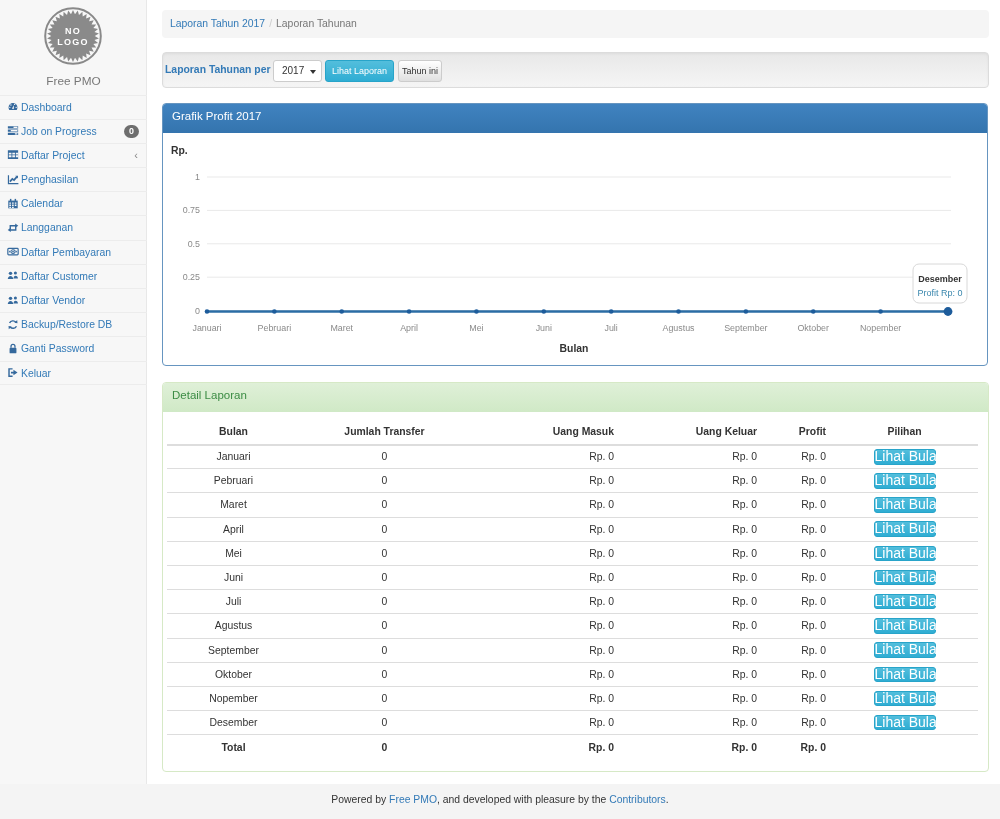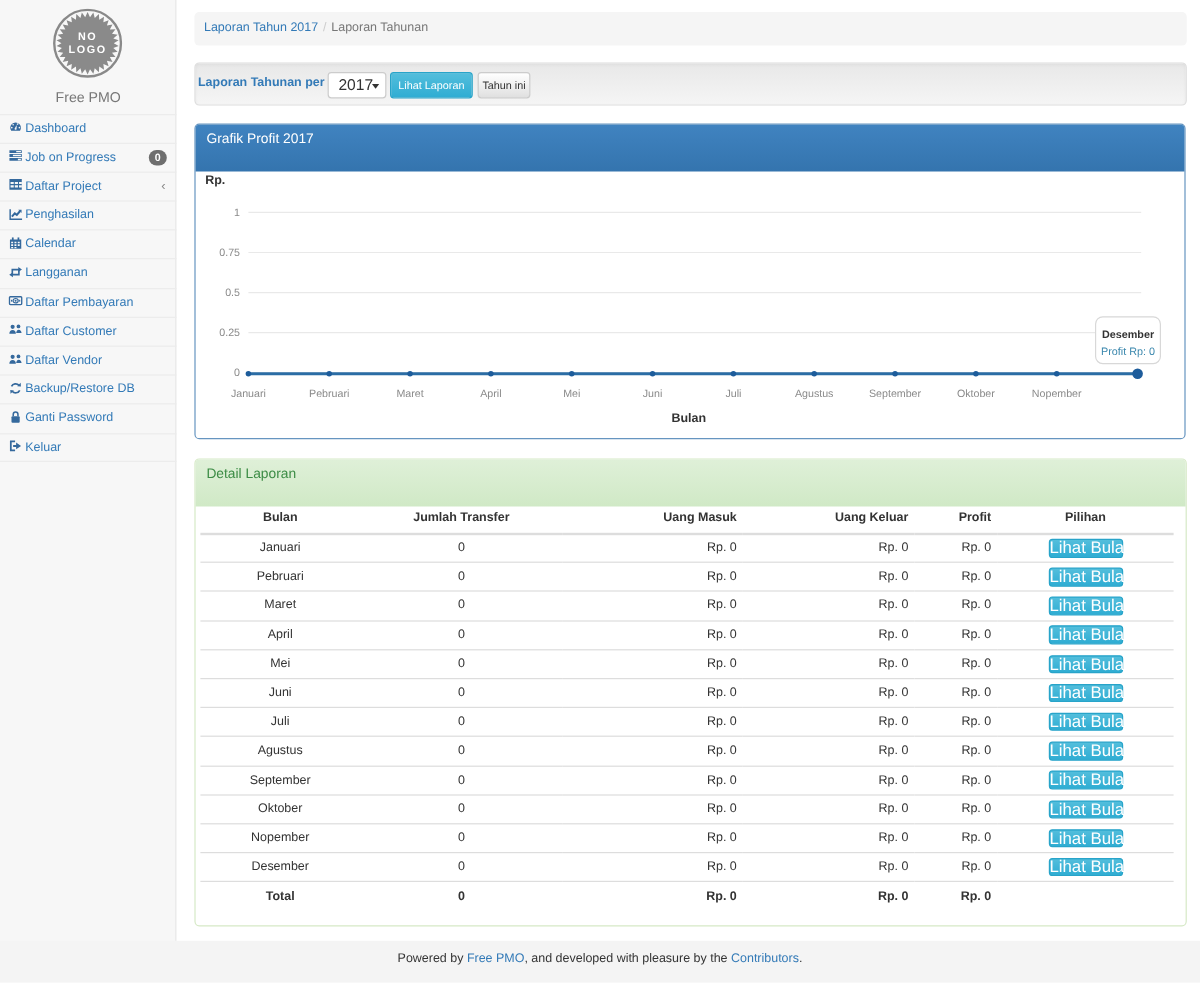--- a/index.html
+++ b/index.html
@@ -16,27 +16,27 @@
 .menu li .ic { display:inline-block; width:11px; height:11px; vertical-align:-1.5px; margin-right:3px; }
 .menu li .ic svg { display:block; }
 .badge0 { position:absolute; right:8px; top:5px; width:15px; height:13.5px; background:#6e6e6e; color:#fff; border-radius:8px; font-size:8.9px; font-weight:bold; text-align:center; line-height:13.5px; }
 .chev { position:absolute; right:9px; top:0; color:#888; font-size:11px; line-height:23px; }
 .content { position:absolute; left:162px; top:0; width:827px; }
 .breadcrumb { position:absolute; left:0; top:10px; width:827px; height:28px; background:#f5f5f5; border-radius:4px; line-height:28px; padding-left:8px; color:#777; }
 .breadcrumb a { color:#337ab7; }
 .breadcrumb .sep { color:#ccc; padding:0 4px; }
 .well { position:absolute; left:0; top:52px; width:827px; height:36px; background:linear-gradient(to bottom,#e8e8e8 0,#f5f5f5 100%); border:1px solid #dcdcdc; border-radius:4px; box-shadow:inset 0 1px 3px rgba(0,0,0,.05); }
 .well .lbl { position:absolute; left:2px; top:0; line-height:34px; font-weight:bold; color:#337ab7; }
-.sel { position:absolute; left:110px; top:7px; width:49px; height:22px; background:#fff; border:1px solid #ccc; border-radius:3px; font-size:13px; color:#333; padding-left:8px; line-height:20px; }
+.sel { position:absolute; left:110px; top:7px; width:49px; height:22px; background:#fff; border:1px solid #ccc; border-radius:3px; font-size:10px; color:#333; padding-left:8px; line-height:20px; }
 .sel .car { position:absolute; right:5px; top:8.5px; width:0; height:0; border-left:3.5px solid transparent; border-right:3.5px solid transparent; border-top:4px solid #333; }
 .btn { position:absolute; top:7px; height:22px; border-radius:3px; font-size:9px; text-align:center; line-height:20px; white-space:nowrap; }
 .btn-info { background:linear-gradient(to bottom,#53bedc 0,#2fadd3 100%); border:1px solid #28a4c9; color:#fff; }
 .btn-default { background:linear-gradient(to bottom,#fff 0,#e0e0e0 100%); border:1px solid #ccc; color:#333; }
 .panel { position:absolute; left:0; width:826px; border-radius:4px; background:#fff; }
-.panel-heading { height:39px; line-height:17px; padding-top:4px; padding-left:9px; font-size:11.5px; border-top-left-radius:3px; border-top-right-radius:3px; }
+.panel-heading { height:29px; line-height:17px; padding-top:4px; padding-left:9px; font-size:11.5px; border-top-left-radius:3px; border-top-right-radius:3px; }
 .panel-primary { top:103px; height:263px; border:1px solid #6695c0; }
 .panel-primary .panel-heading { background:linear-gradient(to bottom,#4083c0 0,#3474ae 100%); color:#fff; }
 .panel-success { top:382px; height:390px; border:1px solid #d6e9c6; width:827px; }
 .panel-success .panel-heading { background:linear-gradient(to bottom,#dff0d8 0,#d0e9c6 100%); color:#3c8c45; }
 table.rpt { position:absolute; left:4px; top:24px; border-collapse:collapse; table-layout:fixed; width:811px; font-size:10.4px; }
 table.rpt th { font-weight:bold; height:37.5px; vertical-align:bottom; padding:0 5px 7px 5px; }
 table.rpt td { height:24.2px; padding:0 5px; border-top:1px solid #ddd; }
 table.rpt thead th { border-bottom:2px solid #ddd; }
 .tc { text-align:center; } .tr { text-align:right; }
 .btn-xs { display:inline-block; vertical-align:middle; width:62px; height:15.5px; border-radius:3px; background:linear-gradient(to bottom,#53bedc 0,#2fadd3 100%); border:1px solid #28a4c9; color:#fff; font-size:14px; line-height:13.5px; text-align:center; white-space:nowrap; }

